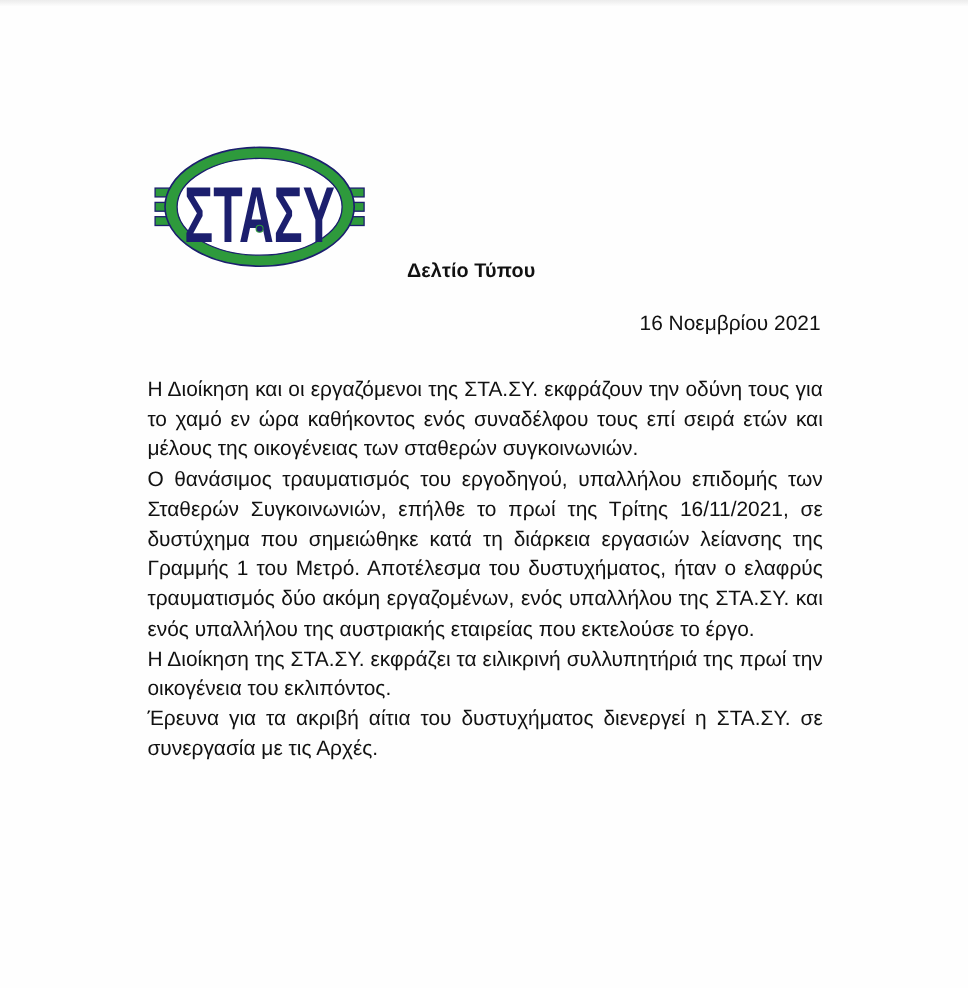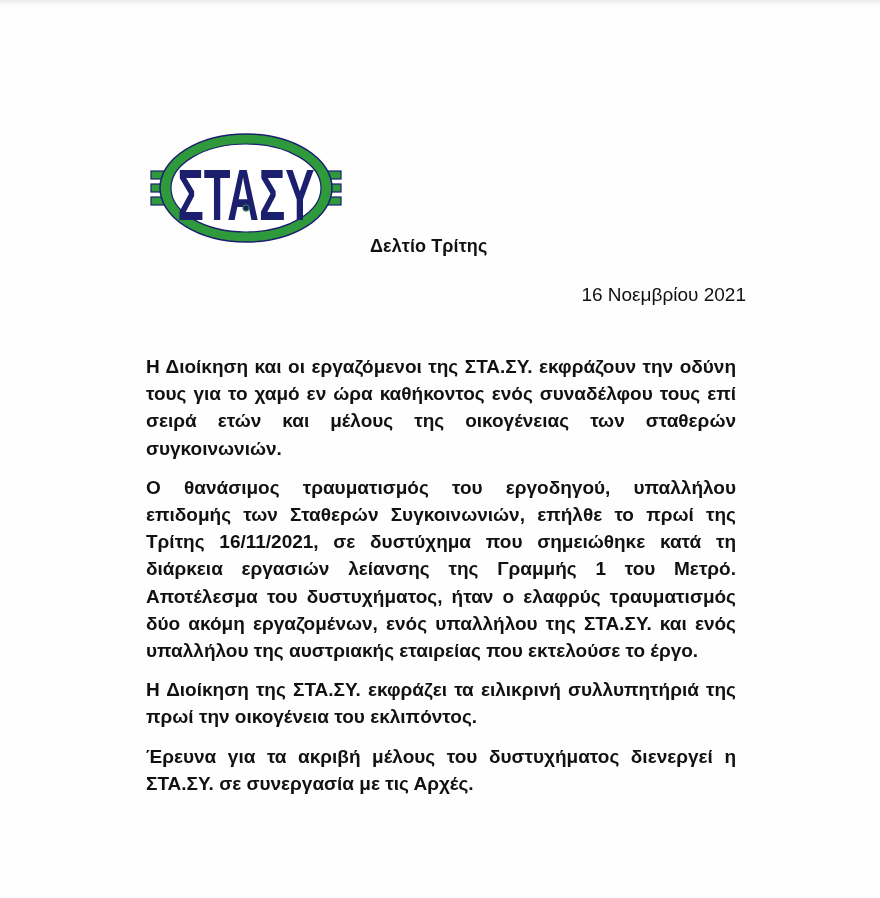--- a/index.html
+++ b/index.html
@@ -16,21 +16,21 @@
       color: #111111;
     }
     .top-shade {
       position: absolute;
       left: 0; top: 0;
       width: 880px; height: 6px;
       background: linear-gradient(#ececec, #fefefe);
     }
     .logo {
       position: absolute;
-      left: 148px;
+      left: 138px;
       top: 130px;
       width: 196px;
       height: 116px;
     }
     .title {
       position: absolute;
       left: 370px;
       top: 236px;
       font-size: 18px;
       font-weight: bold;
@@ -45,23 +45,22 @@
     }
     .body-text {
       position: absolute;
       left: 134px;
       top: 341px;
       width: 614px;
       font-size: 19px;
       line-height: 27.2px;
     }
     .para {
-      margin: 12px;
+      margin: 0;
       text-align: justify;
-      font-weight: bold;
     }
   </style>
 </head>
 <body>
 
 <div class="top-shade"></div>
 
 <div class="logo">
   <svg width="196" height="116" viewBox="0 0 196 116" xmlns="http://www.w3.org/2000/svg">
 
@@ -75,22 +74,22 @@
 
     <ellipse cx="98" cy="58" rx="86" ry="54" fill="#2e9a3c" stroke="#1c1f6e" stroke-width="1.5"></ellipse>
     <ellipse cx="98" cy="58" rx="75" ry="44" fill="#ffffff" stroke="#1c1f6e" stroke-width="1.2"></ellipse>
 
     <text x="98" y="90" text-anchor="middle" font-family="Liberation Sans, sans-serif" font-size="72" font-weight="bold" fill="#1c1f6e" transform="translate(98 0) scale(0.72 1) translate(-98 0)" textLength="190" lengthAdjust="spacingAndGlyphs">ΣΤΑΣΥ</text>
 
     <circle cx="98" cy="78" r="3.2" fill="#1c1f6e" stroke="#2e9a3c" stroke-width="1"></circle>
   </svg>
 </div>
 
-<div class="title">Δελτίο Τρίτης</div>
+<div class="title">Δελτίο Τύπου</div>
 
 <div class="date">16 Νοεμβρίου 2021</div>
 
 <div class="body-text">
   <p class="para">Η Διοίκηση και οι εργαζόμενοι της ΣΤΑ.ΣΥ. εκφράζουν την οδύνη τους για το χαμό εν ώρα καθήκοντος ενός συναδέλφου τους επί σειρά ετών και μέλους της οικογένειας των σταθερών συγκοινωνιών.</p>
   <p class="para">Ο θανάσιμος τραυματισμός του εργοδηγού, υπαλλήλου επιδομής των Σταθερών Συγκοινωνιών, επήλθε το πρωί της Τρίτης 16/11/2021, σε δυστύχημα που σημειώθηκε κατά τη διάρκεια εργασιών λείανσης της Γραμμής 1 του Μετρό. Αποτέλεσμα του δυστυχήματος, ήταν ο ελαφρύς τραυματισμός δύο ακόμη εργαζομένων, ενός υπαλλήλου της ΣΤΑ.ΣΥ. και ενός υπαλλήλου της αυστριακής εταιρείας που εκτελούσε το έργο.</p>
   <p class="para">Η Διοίκηση της ΣΤΑ.ΣΥ. εκφράζει τα ειλικρινή συλλυπητήριά της πρωί την οικογένεια του εκλιπόντος.</p>
-  <p class="para">Έρευνα για τα ακριβή μέλους του δυστυχήματος διενεργεί η ΣΤΑ.ΣΥ. σε συνεργασία με τις Αρχές.</p>
+  <p class="para">Έρευνα για τα ακριβή αίτια του δυστυχήματος διενεργεί η ΣΤΑ.ΣΥ. σε συνεργασία με τις Αρχές.</p>
 </div>
 
 </body></html>

